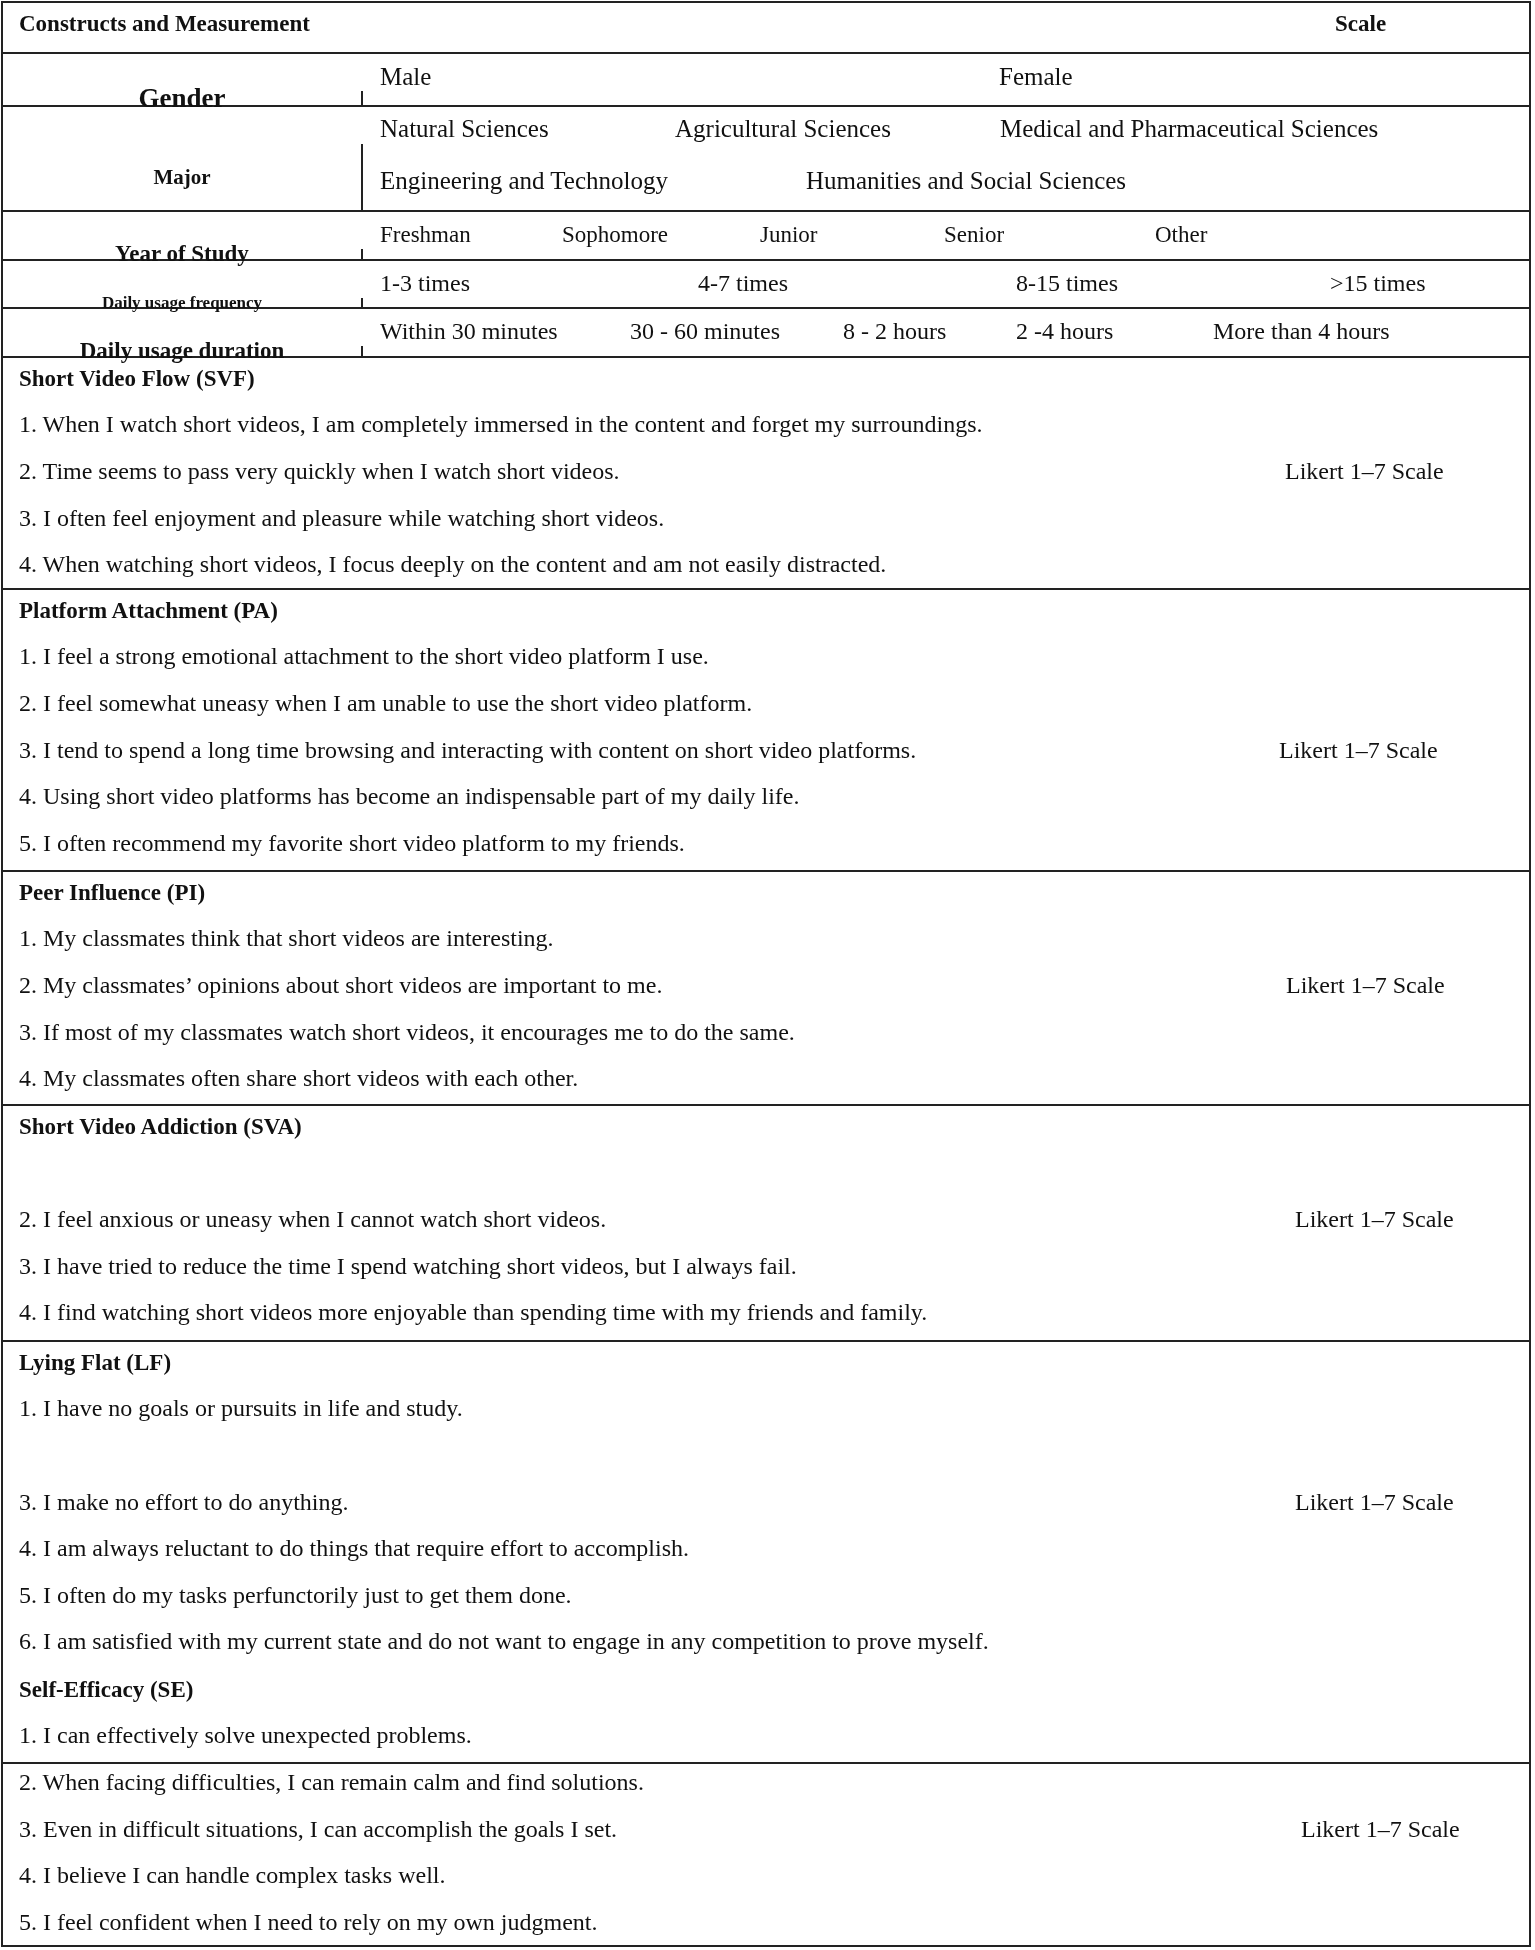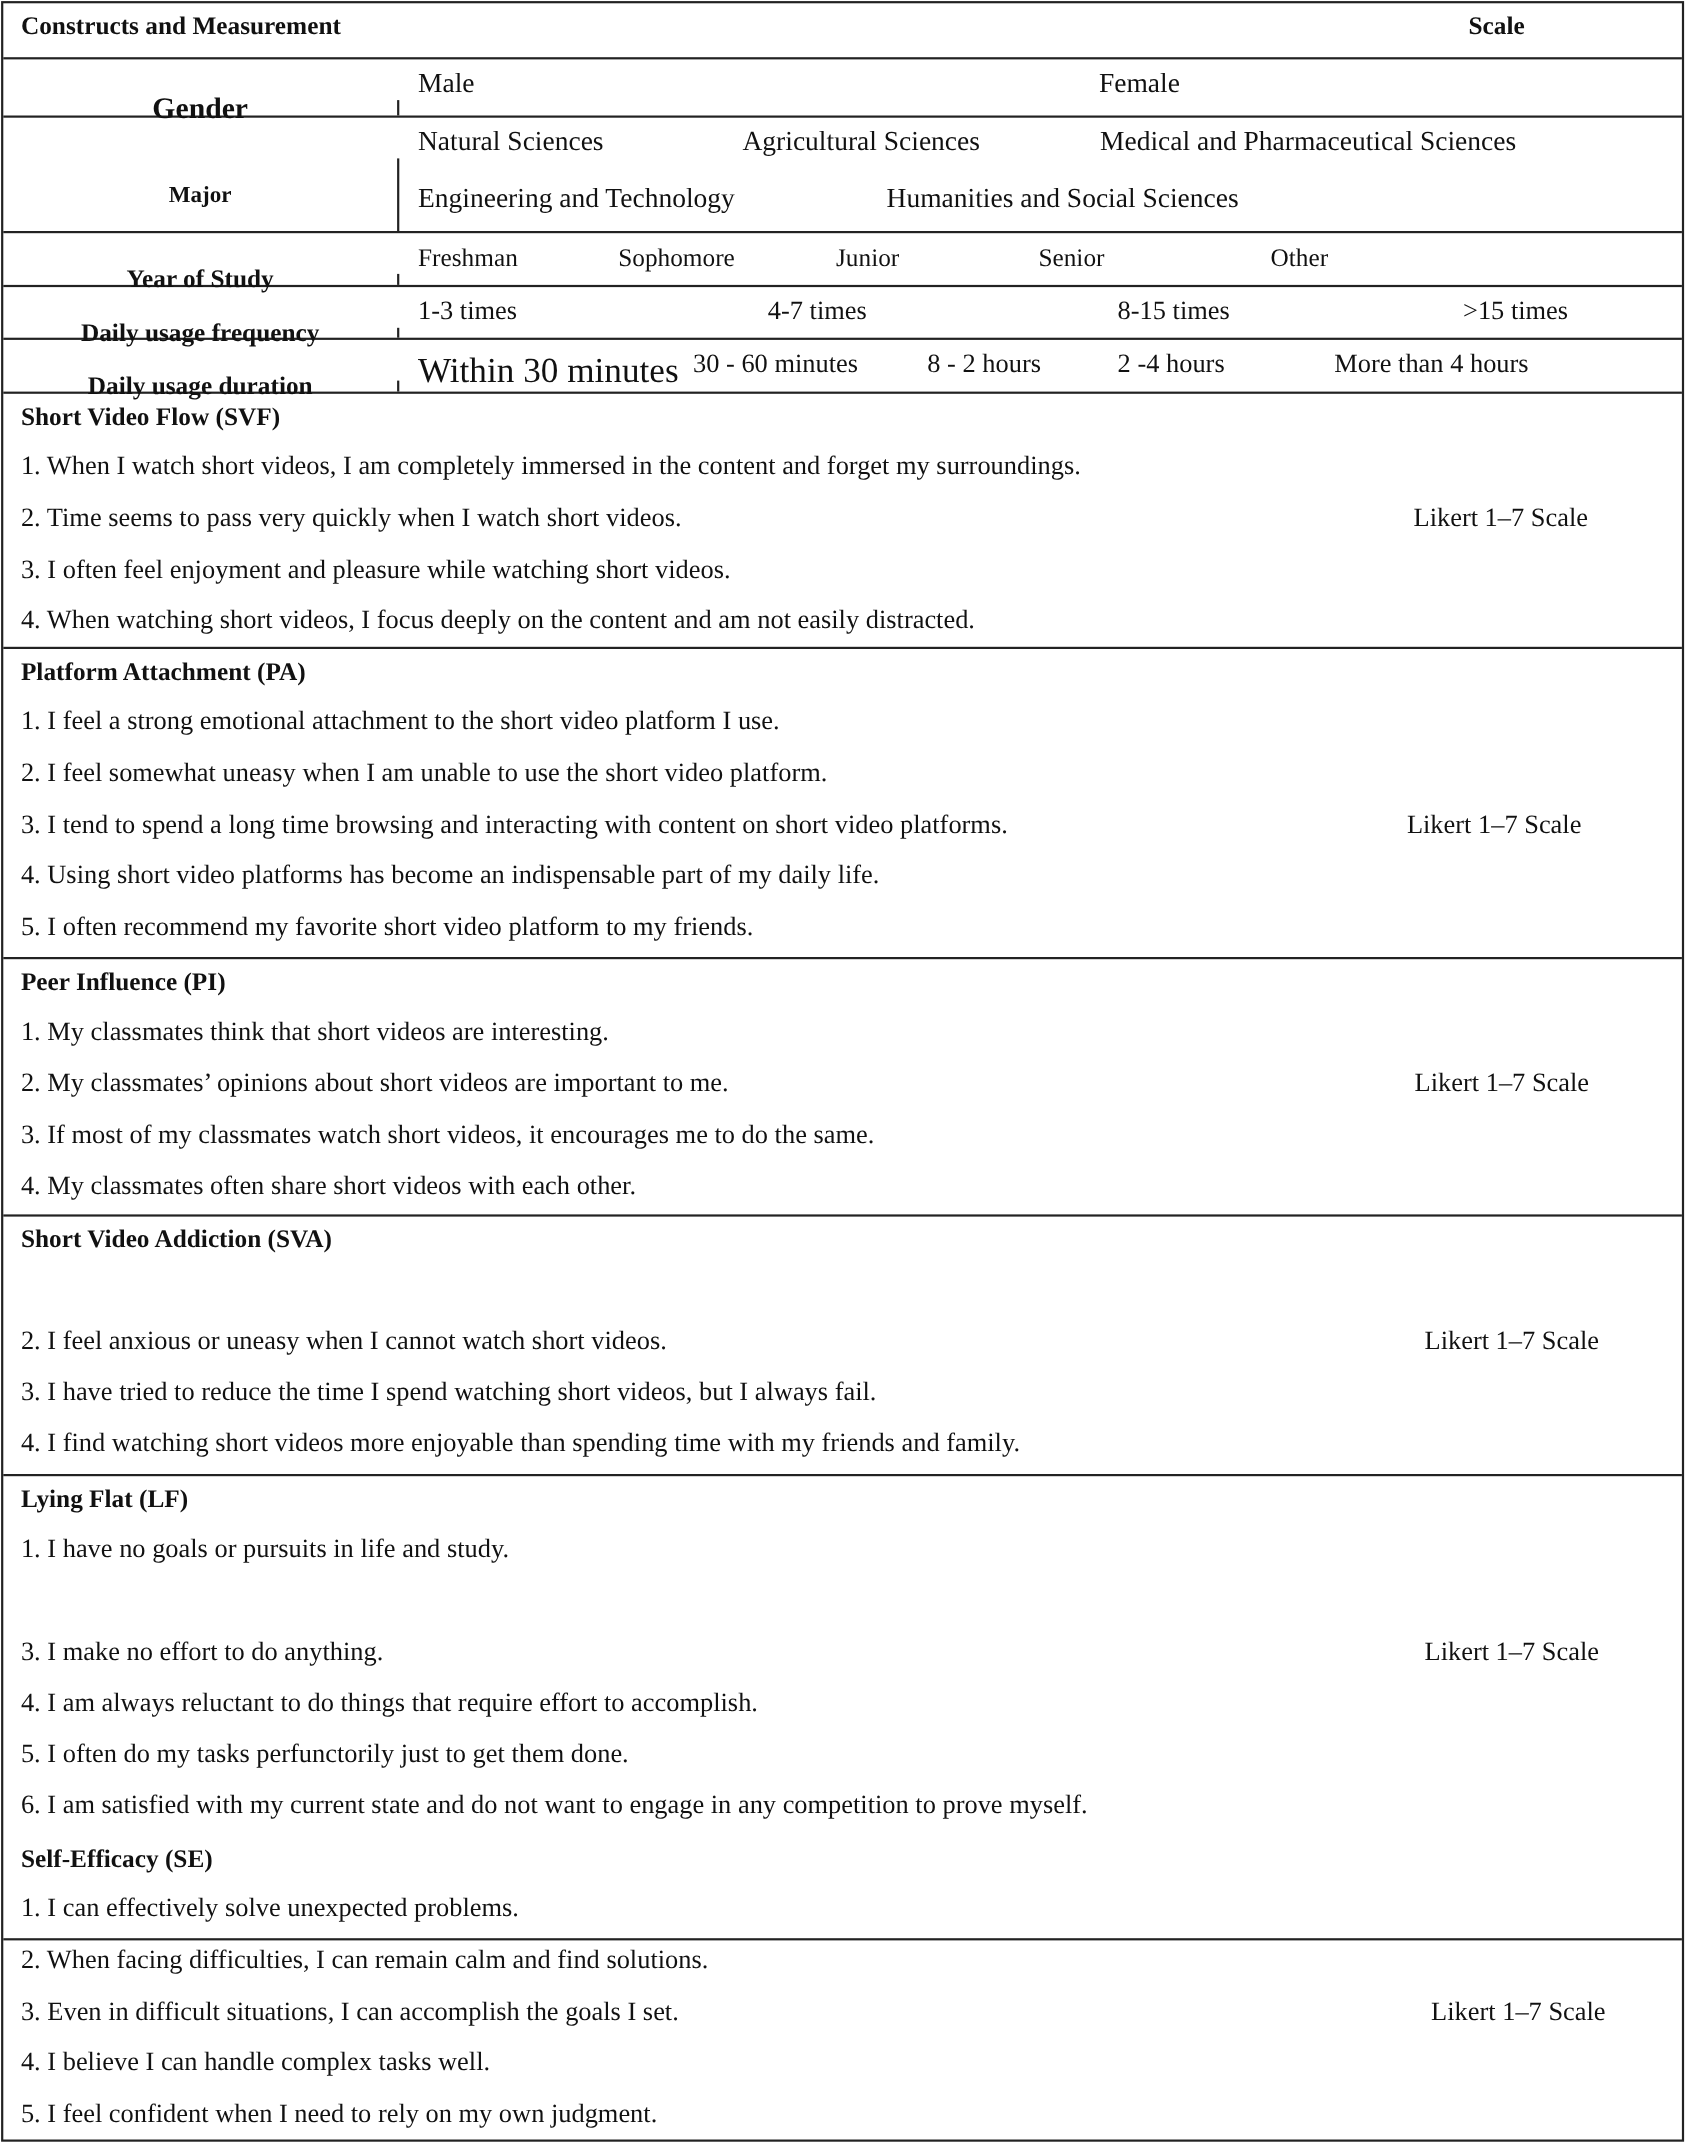--- a/index.html
+++ b/index.html
@@ -54,33 +54,33 @@
     <div class="cell-r">
       <span class="abs" style="left:17px;top:10px;font-size:23px;">Freshman</span>
       <span class="abs" style="left:199px;top:10px;font-size:23px;">Sophomore</span>
       <span class="abs" style="left:397px;top:10px;font-size:23px;">Junior</span>
       <span class="abs" style="left:581px;top:10px;font-size:23px;">Senior</span>
       <span class="abs" style="left:792px;top:10px;font-size:23px;">Other</span>
     </div>
   </div>
 
   <div class="row" style="top:258px;height:48px;">
-    <div class="cell-l" style="font-size:23px;">Daily usage frequency</div>
+    <div class="cell-l" style="font-size:17px;">Daily usage frequency</div>
     <div class="cell-r">
       <span class="abs" style="left:17px;top:9px;font-size:24px;">1-3 times</span>
       <span class="abs" style="left:335px;top:9px;font-size:24px;">4-7 times</span>
       <span class="abs" style="left:653px;top:9px;font-size:24px;">8-15 times</span>
       <span class="abs" style="left:967px;top:9px;font-size:24px;">&gt;15 times</span>
     </div>
   </div>
 
   <div class="row" style="top:306px;height:49px;">
     <div class="cell-l" style="font-size:23px;">Daily usage duration</div>
     <div class="cell-r">
-      <span class="abs" style="left:17px;top:9px;font-size:32px;">Within 30 minutes</span>
+      <span class="abs" style="left:17px;top:9px;font-size:24px;">Within 30 minutes</span>
       <span class="abs" style="left:267px;top:9px;font-size:24px;">30 - 60 minutes</span>
       <span class="abs" style="left:480px;top:9px;font-size:24px;">8 - 2 hours</span>
       <span class="abs" style="left:653px;top:9px;font-size:24px;">2 -4 hours</span>
       <span class="abs" style="left:850px;top:9px;font-size:24px;">More than 4 hours</span>
     </div>
   </div>
 
   <div class="row" style="top:355px;height:232px;">
     <span class="sec-title" style="top:8px;">Short Video Flow (SVF)</span>
     <span class="item" style="top:53px;">1. When I watch short videos, I am completely immersed in the content and forget my surroundings.</span>

